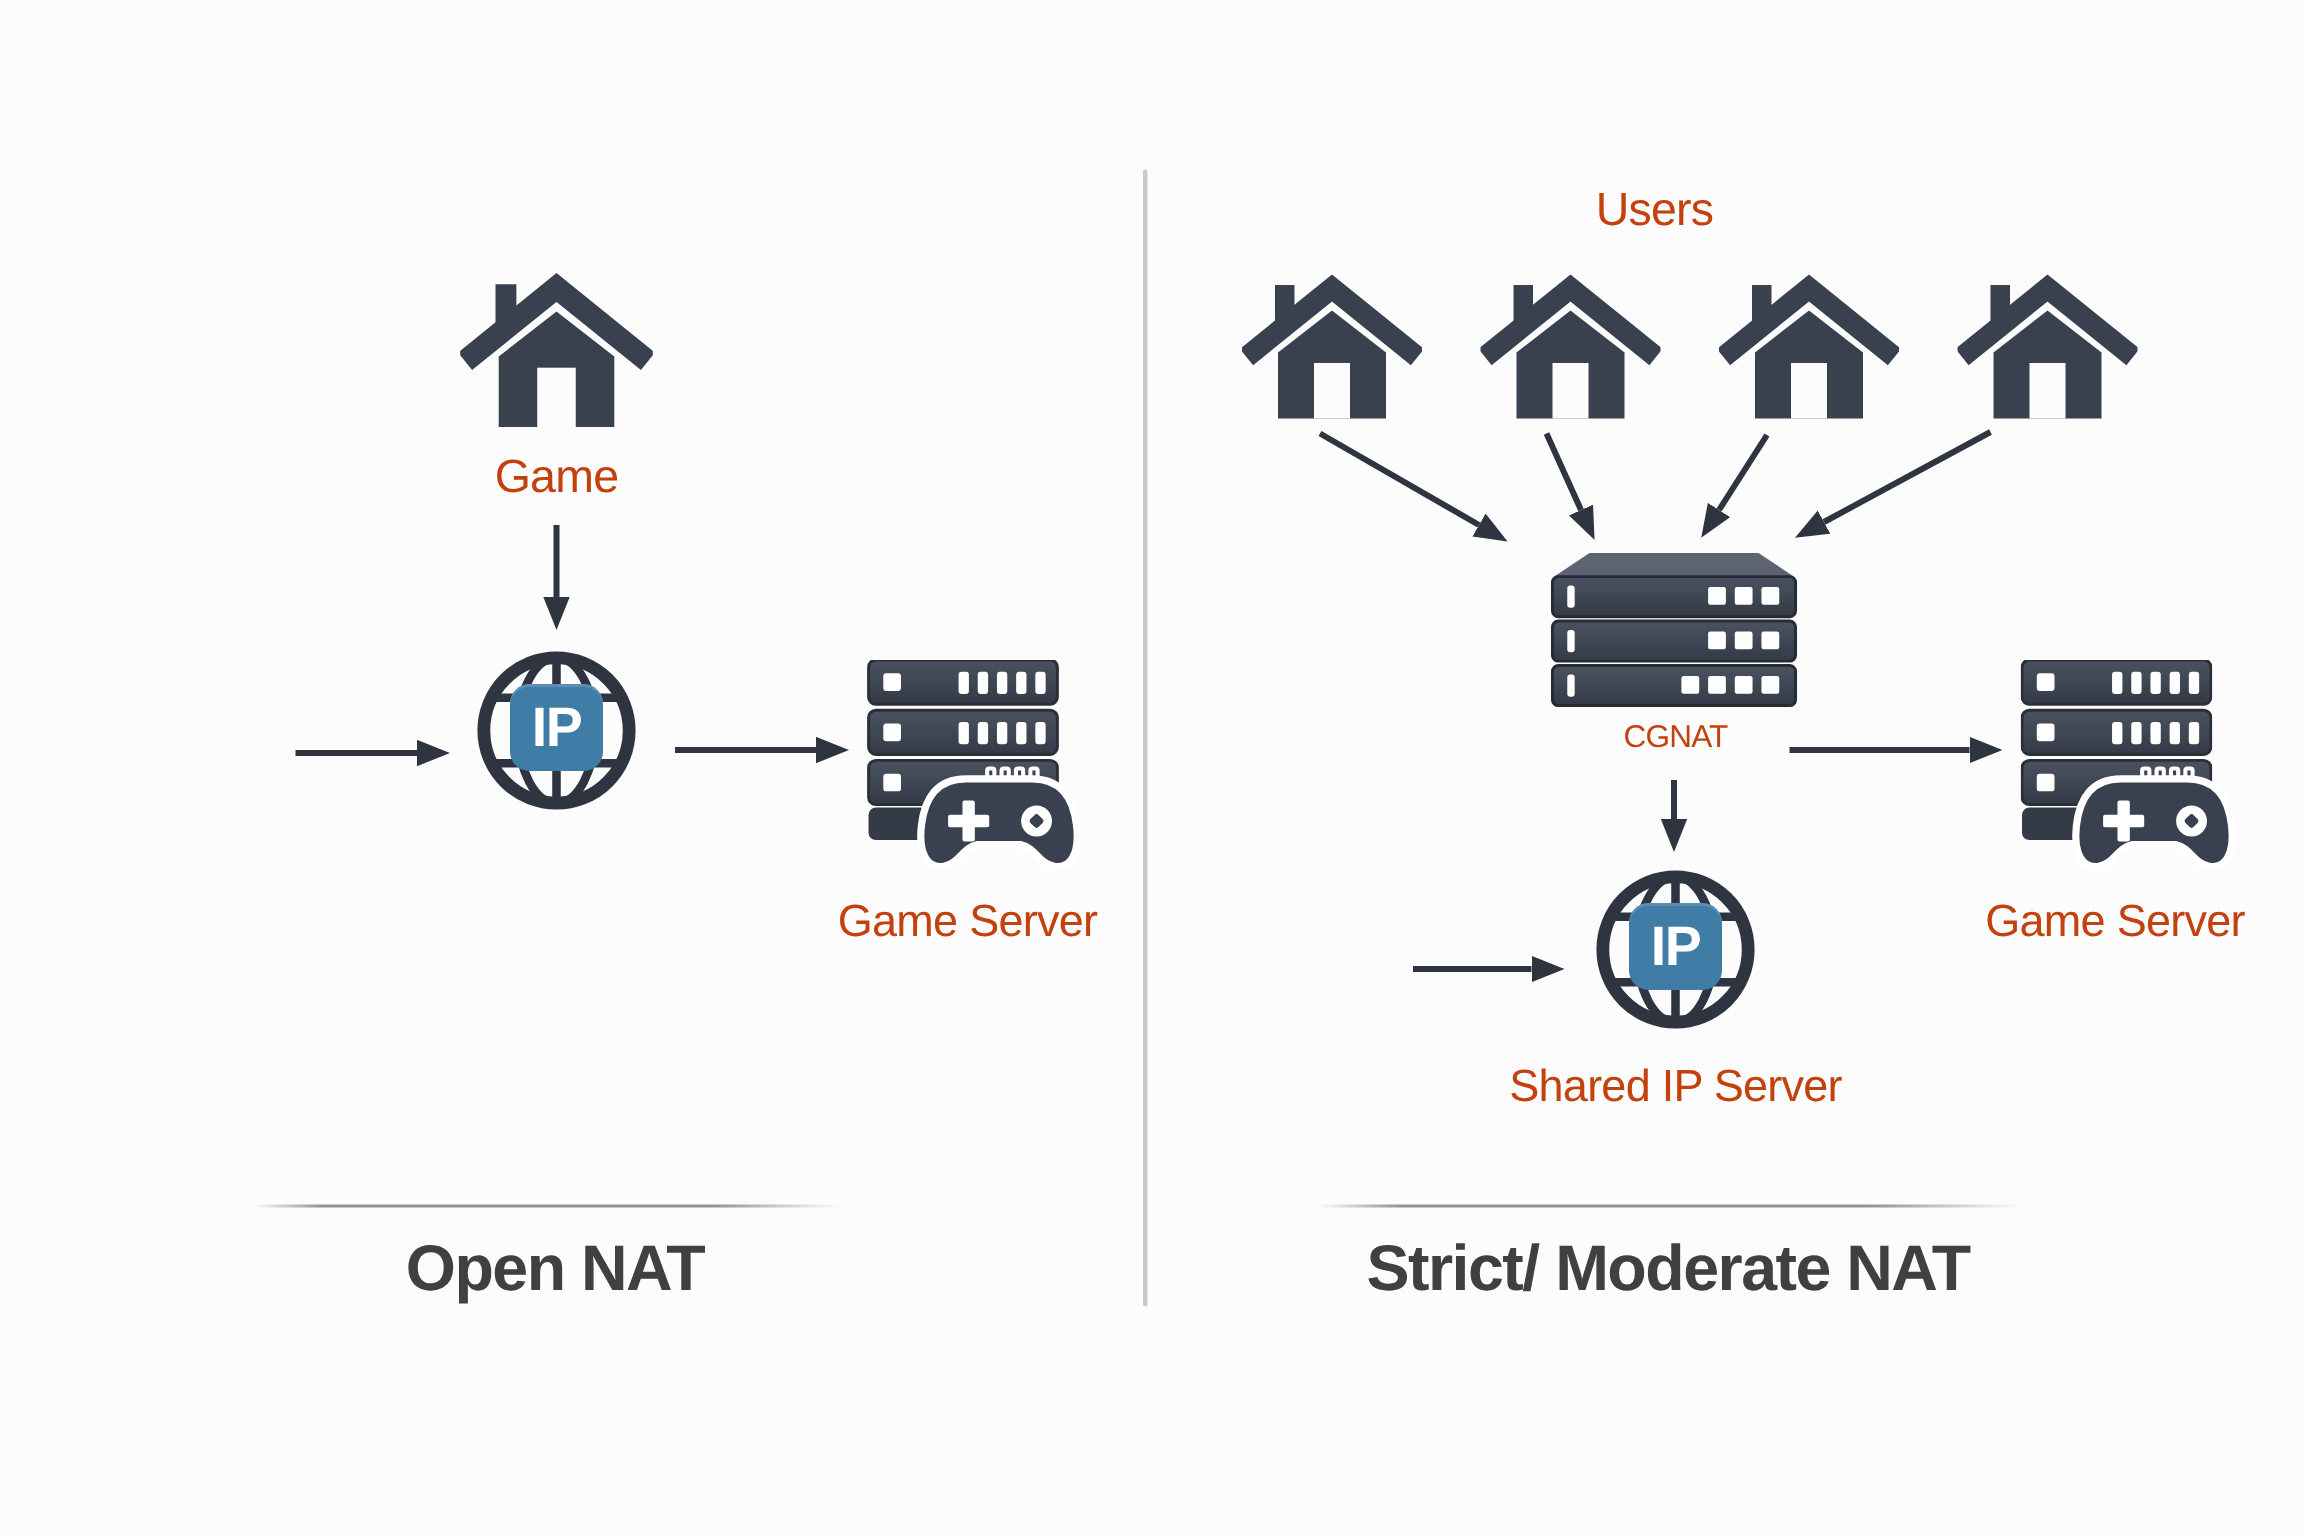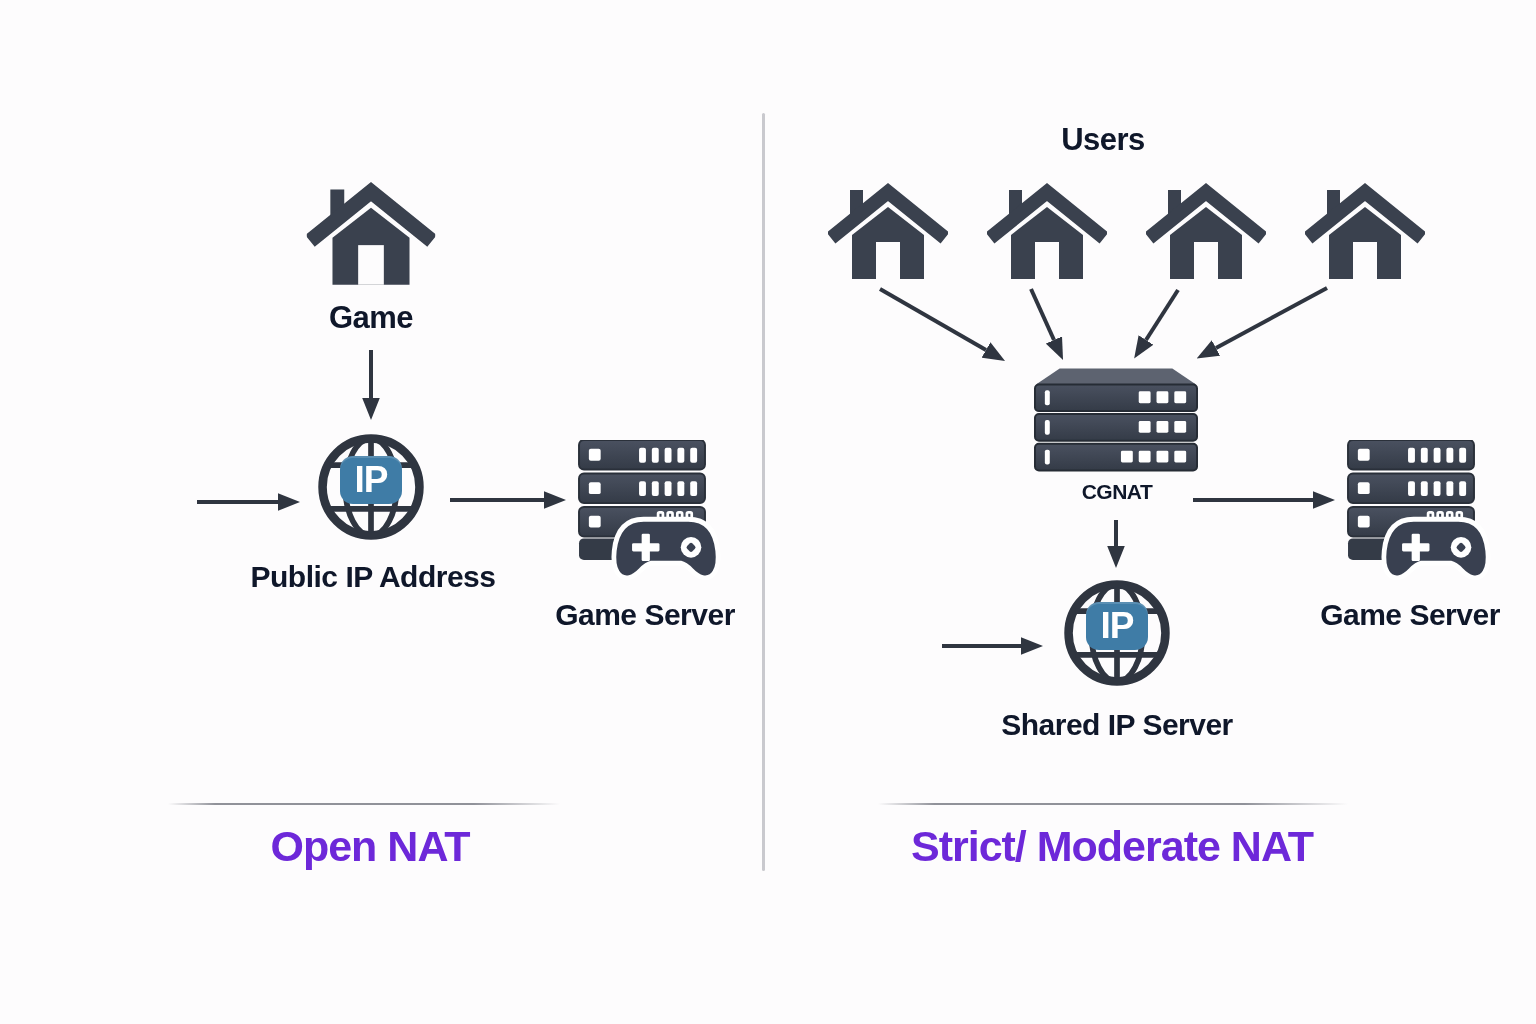--- a/index.html
+++ b/index.html
@@ -1,26 +1,26 @@
 <!DOCTYPE html>
 <html><head>
 <meta charset="utf-8">
 <style>
   html,body{margin:0;padding:0;background:#fdfcfd;}
   .canvas{position:relative;width:1536px;height:1024px;background:#fdfcfd;overflow:hidden;
           font-family:"Liberation Sans",sans-serif;color:#2f3640;}
   .abs{position:absolute;}
-  .label{position:absolute;transform:translateX(-50%);font-weight:700;white-space:nowrap;
-         color:#0f172a;letter-spacing:-0.5px;}
+  .label{position:absolute;transform:translateX(-50%);font-weight:400;white-space:nowrap;
+         color:#c2410c;letter-spacing:-0.5px;}
   .title{position:absolute;transform:translateX(-50%);font-weight:700;font-size:43px;
-         white-space:nowrap;color:#6d28d9;letter-spacing:-1px;}
+         white-space:nowrap;color:#404040;letter-spacing:-1px;}
   .divider{position:absolute;left:762px;top:113px;width:3px;height:758px;background:#c9c9ce;border-radius:2px;}
   .sep{position:absolute;height:2px;
        background:linear-gradient(90deg,rgba(150,150,158,0),rgba(125,127,136,.85) 12%,rgba(125,127,136,.85) 78%,rgba(150,150,158,0));}
-  .ip-badge{position:absolute;width:62px;height:48px;border-radius:13px;background:#3f7ca6;
+  .ip-badge{position:absolute;width:62px;height:58px;border-radius:13px;background:#3f7ca6;
             display:flex;align-items:center;justify-content:center;
             box-shadow:inset 0 2px 0 rgba(255,255,255,.15);}
   .ip-badge span{color:#ffffff;font-weight:700;font-size:37px;letter-spacing:-1px;}
   svg.icon{display:block;width:100%;height:100%;}
   .arrows{position:absolute;left:0;top:0;width:1536px;height:1024px;pointer-events:none;}
 </style>
 </head>
 <body>
 
 <div class="canvas">
@@ -140,21 +140,20 @@
   <div class="label" style="left:371px;top:300px;font-size:31px">Game</div>
 
   <div class="abs" style="left:314px;top:430px;width:114px;height:114px">
     <svg class="icon" viewBox="0 0 120 120">
         <use href="#sym-globe"></use>
       </svg>
   </div>
   <div class="ip-badge" style="left:340px;top:456px">
     <span>IP</span>
   </div>
-  <div class="label" style="left:373px;top:560px;font-size:30px">Public IP Address</div>
 
   <div class="abs" style="left:578px;top:440px;width:128px;height:123px">
     <svg class="icon" viewBox="0 0 130 125">
         <use href="#sym-server"></use>
       </svg>
   </div>
   <div class="abs" style="left:606px;top:504px;width:120px;height:86px">
     <svg class="icon" viewBox="0 0 175 125">
         <use href="#sym-controller"></use>
       </svg>

